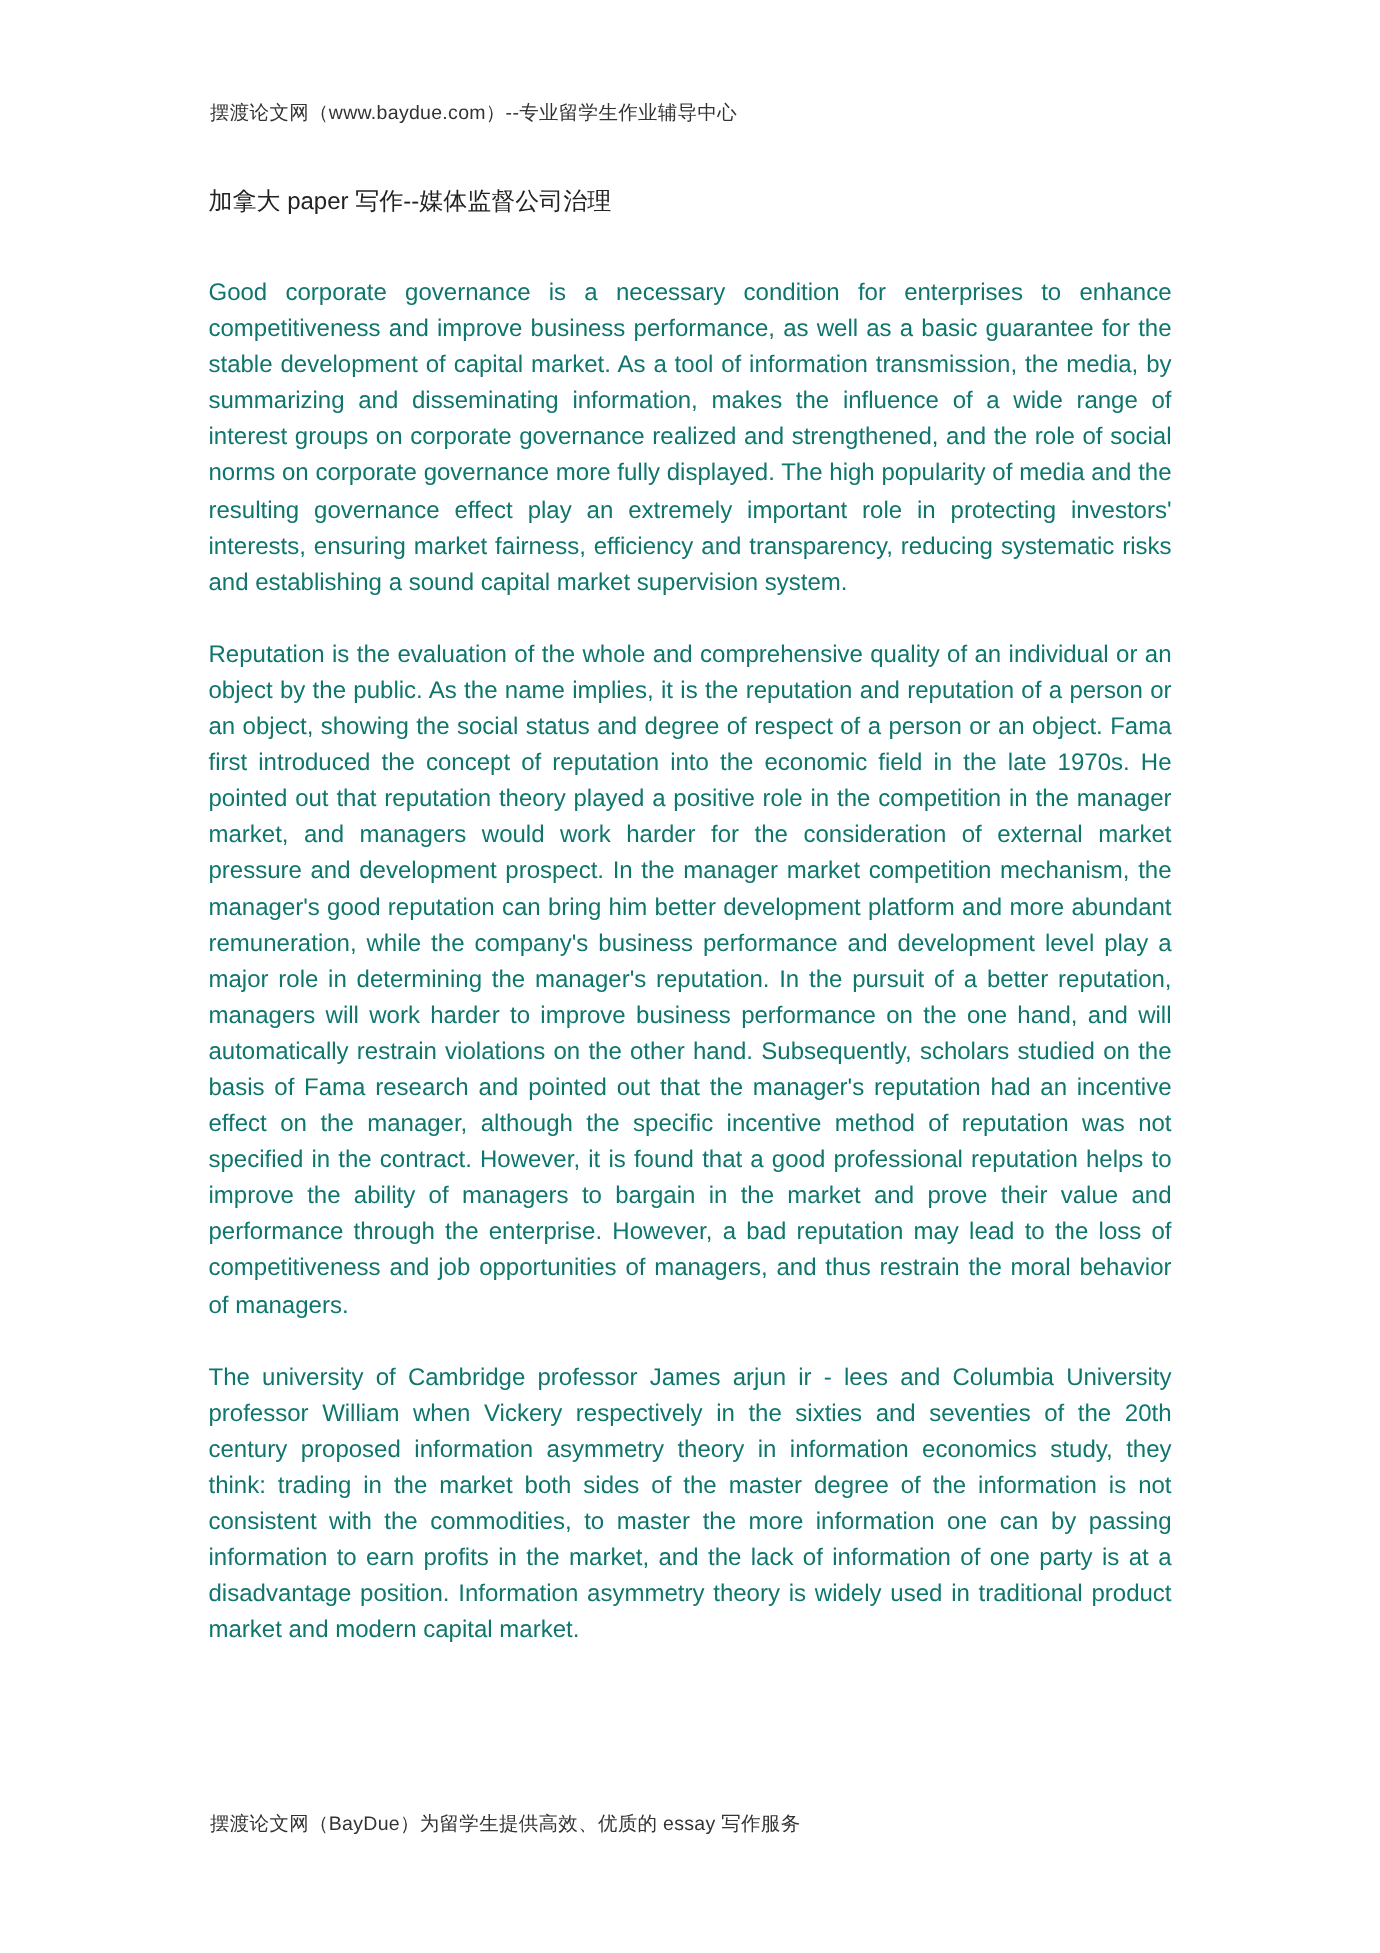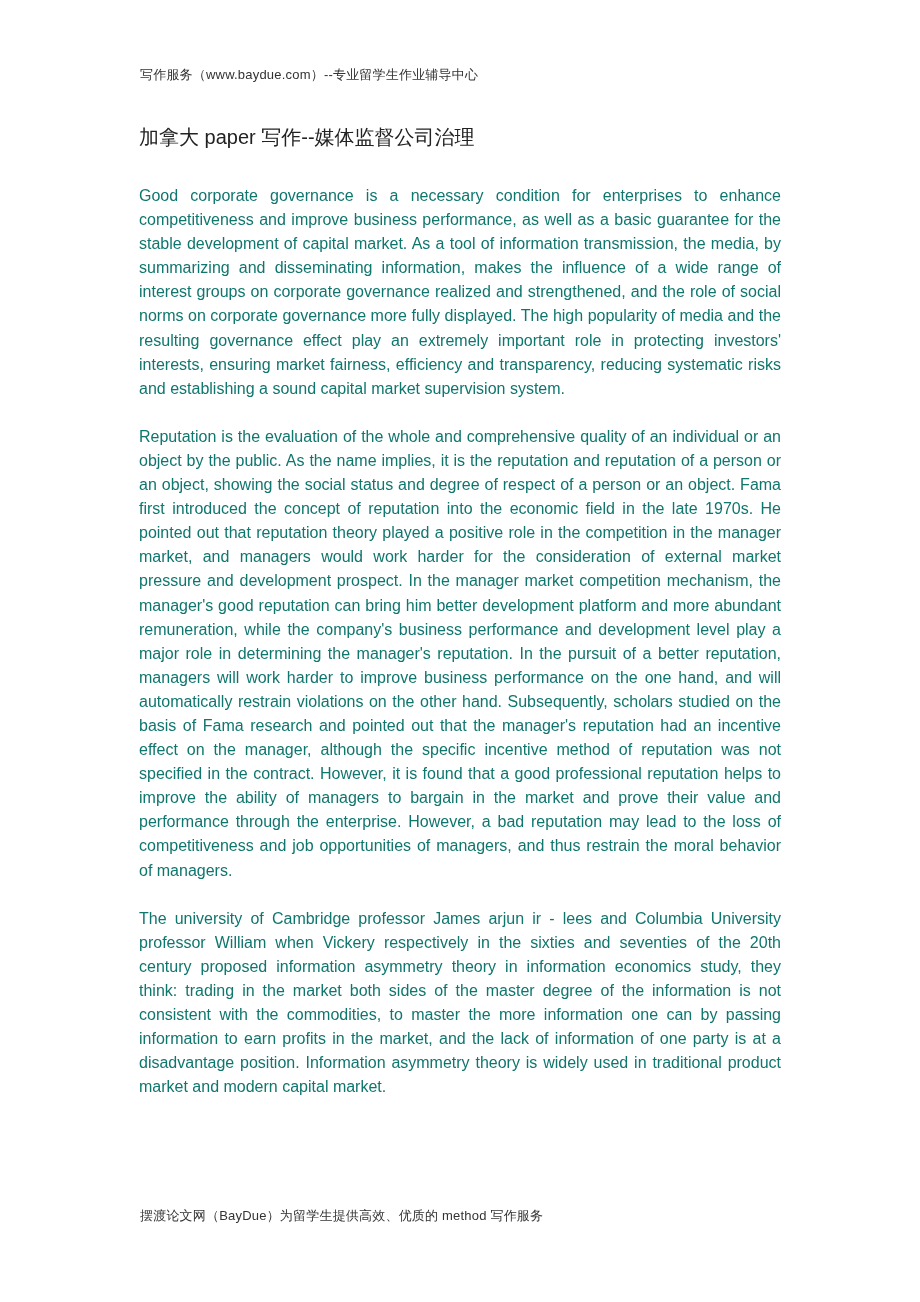--- a/index.html
+++ b/index.html
@@ -21,21 +21,21 @@
       top: 66px;
       font-size: 13px;
       color: #333333;
       letter-spacing: 0.2px;
       white-space: nowrap;
     }
     .doc-title {
       position: absolute;
       left: 139px;
       top: 124px;
-      font-size: 20px;
+      font-size: 16px;
       color: #222222;
       white-space: nowrap;
       margin: 0;
       font-weight: normal;
     }
     .doc-body {
       position: absolute;
       left: 139px;
       top: 184px;
       width: 642px;
@@ -53,23 +53,23 @@
       top: 1207px;
       font-size: 13px;
       color: #333333;
       letter-spacing: 0.2px;
       white-space: nowrap;
     }
   </style>
 </head>
 <body>
 
-<div class="page-header">写作服务（www.baydue.com）--专业留学生作业辅导中心</div>
+<div class="page-header">摆渡论文网（www.baydue.com）--专业留学生作业辅导中心</div>
 
 <h1 class="doc-title">加拿大 paper 写作--媒体监督公司治理</h1>
 
 <div class="doc-body">
   <p>Good corporate governance is a necessary condition for enterprises to enhance competitiveness and improve business performance, as well as a basic guarantee for the stable development of capital market. As a tool of information transmission, the media, by summarizing and disseminating information, makes the influence of a wide range of interest groups on corporate governance realized and strengthened, and the role of social norms on corporate governance more fully displayed. The high popularity of media and the resulting governance effect play an extremely important role in protecting investors' interests, ensuring market fairness, efficiency and transparency, reducing systematic risks and establishing a sound capital market supervision system.</p>
   <p>Reputation is the evaluation of the whole and comprehensive quality of an individual or an object by the public. As the name implies, it is the reputation and reputation of a person or an object, showing the social status and degree of respect of a person or an object. Fama first introduced the concept of reputation into the economic field in the late 1970s. He pointed out that reputation theory played a positive role in the competition in the manager market, and managers would work harder for the consideration of external market pressure and development prospect. In the manager market competition mechanism, the manager's good reputation can bring him better development platform and more abundant remuneration, while the company's business performance and development level play a major role in determining the manager's reputation. In the pursuit of a better reputation, managers will work harder to improve business performance on the one hand, and will automatically restrain violations on the other hand. Subsequently, scholars studied on the basis of Fama research and pointed out that the manager's reputation had an incentive effect on the manager, although the specific incentive method of reputation was not specified in the contract. However, it is found that a good professional reputation helps to improve the ability of managers to bargain in the market and prove their value and performance through the enterprise. However, a bad reputation may lead to the loss of competitiveness and job opportunities of managers, and thus restrain the moral behavior of managers.</p>
   <p>The university of Cambridge professor James arjun ir - lees and Columbia University professor William when Vickery respectively in the sixties and seventies of the 20th century proposed information asymmetry theory in information economics study, they think: trading in the market both sides of the master degree of the information is not consistent with the commodities, to master the more information one can by passing information to earn profits in the market, and the lack of information of one party is at a disadvantage position. Information asymmetry theory is widely used in traditional product market and modern capital market.</p>
 </div>
 
-<div class="page-footer">摆渡论文网（BayDue）为留学生提供高效、优质的 method 写作服务</div>
+<div class="page-footer">摆渡论文网（BayDue）为留学生提供高效、优质的 essay 写作服务</div>
 
 </body></html>

